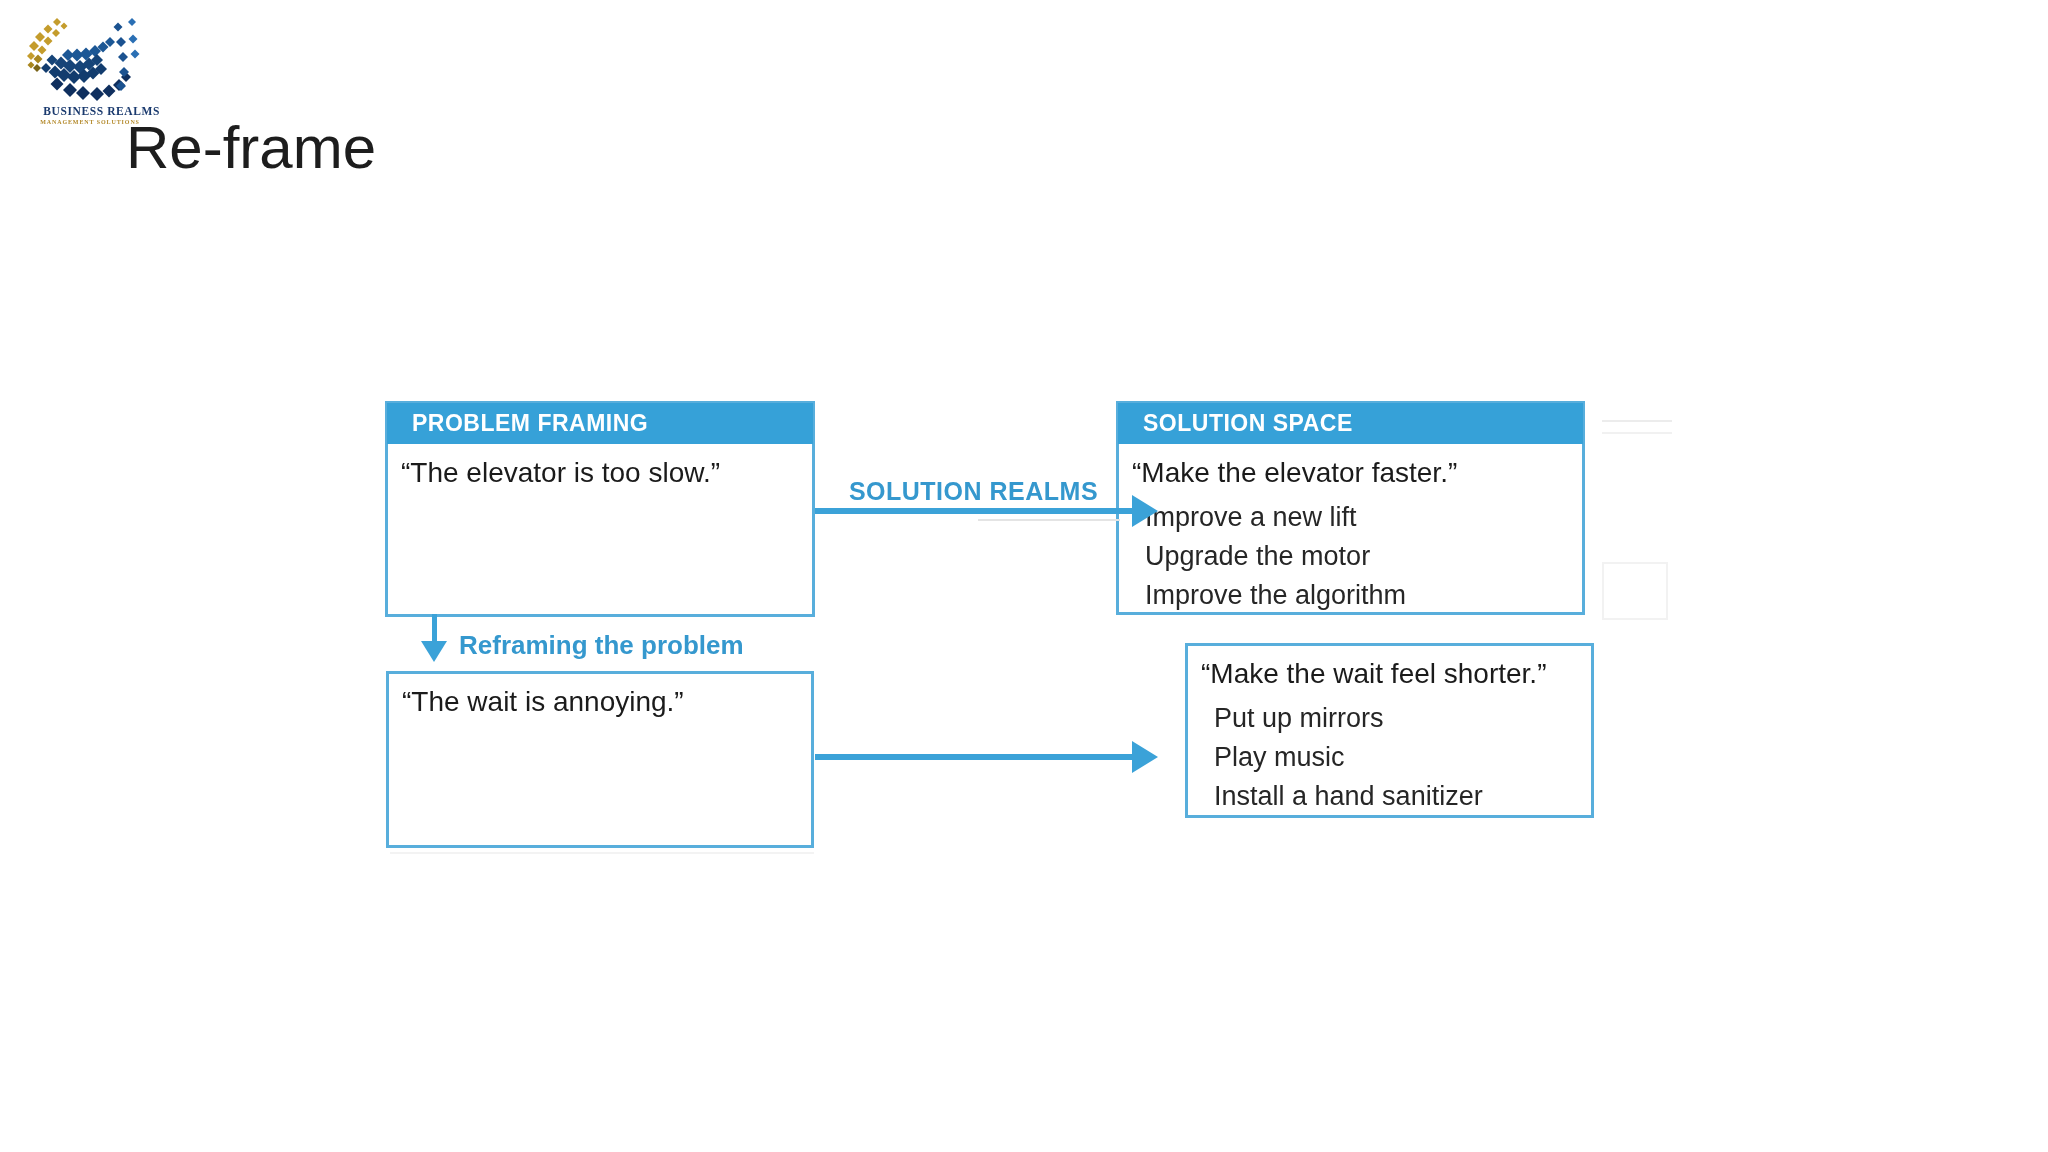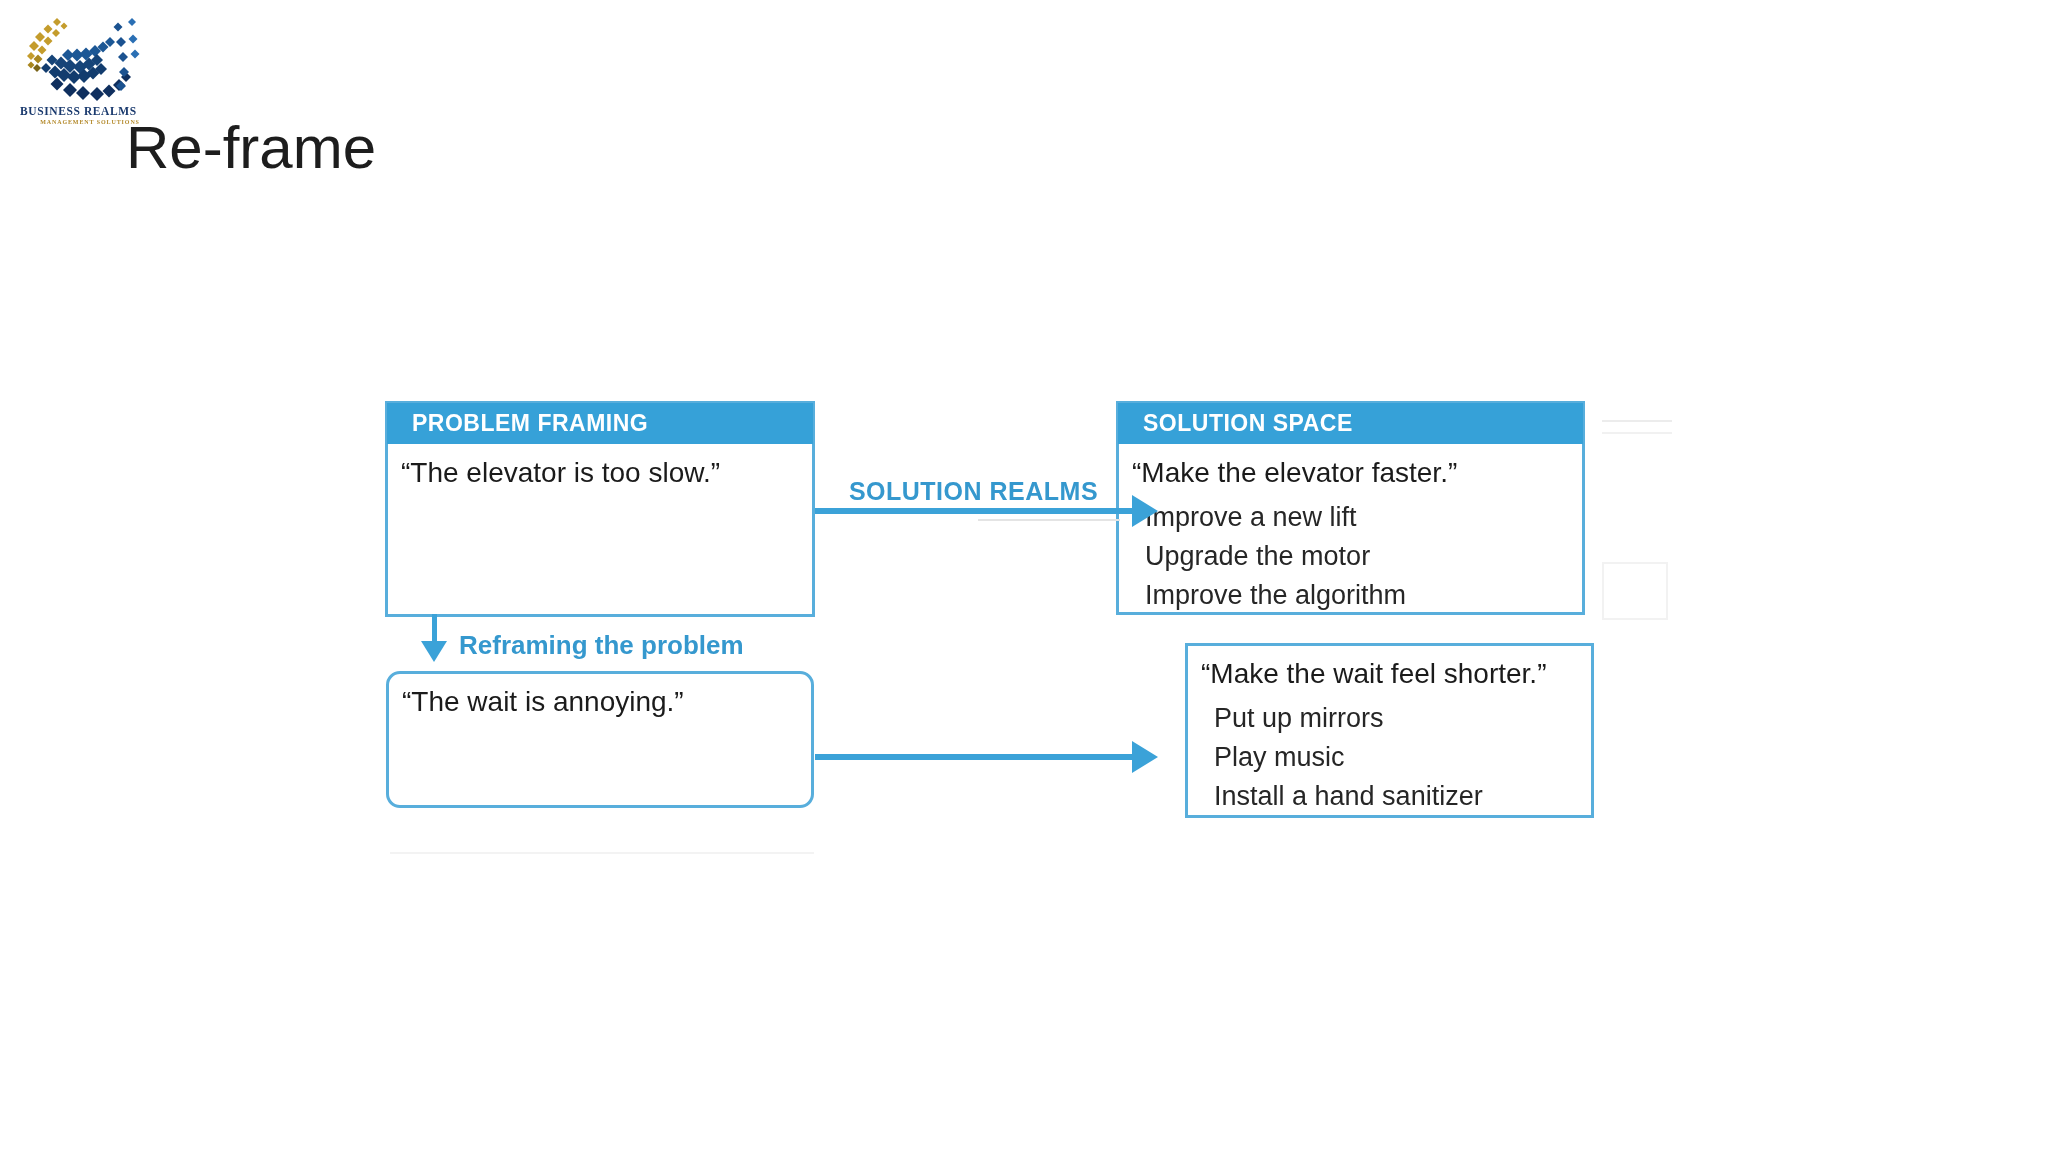--- a/index.html
+++ b/index.html
@@ -4,21 +4,21 @@
 <style>
   html,body{margin:0;padding:0;background:#ffffff;}
   .stage{
     position:relative;width:2048px;height:1152px;background:#ffffff;overflow:hidden;
     font-family:"Liberation Sans",sans-serif;
   }
   
   .logo{position:absolute;left:20px;top:10px;width:140px;height:125px;}
   .logo svg{position:absolute;left:8px;top:3px;overflow:visible;}
   .logo-name{
-    position:absolute;left:0px;top:95px;width:140px;text-align:left;
+    position:absolute;left:0px;top:95px;width:140px;text-align:right;
     font-family:"Liberation Serif",serif;font-weight:bold;font-size:11.5px;
     letter-spacing:0.6px;color:#1a3a6e;
   }
   .logo-tagline{
     position:absolute;left:0px;top:109px;width:140px;text-align:center;
     font-family:"Liberation Serif",serif;font-weight:bold;font-size:6px;
     letter-spacing:0.9px;color:#b3892a;
   }
   
   .title{
@@ -31,21 +31,21 @@
     background:#36A1D8;color:#ffffff;font-weight:bold;font-size:23px;
     letter-spacing:0.5px;height:41px;line-height:41px;padding-left:25px;
     margin:-1px -1px 0 -1px;
   }
   .dbox .body{padding:12px 14px 0 13px;color:#1e1e1e;}
   .quote{font-weight:normal;font-size:28px;line-height:34px;color:#1b1b1b;}
   .sol-item{font-size:27px;line-height:39px;color:#262626;padding-left:13px;}
   .sol-quote{margin-bottom:8px;}
   #box-problem{left:385px;top:401px;width:430px;height:216px;}
   #box-solution{left:1116px;top:401px;width:469px;height:214px;}
-  #box-reframed{left:386px;top:671px;width:428px;height:137px;border-radius:14px;}
+  #box-reframed{left:386px;top:671px;width:428px;height:177px;}
   #box-resolution{left:1185px;top:643px;width:409px;height:175px;}
   
   .shaft-h{position:absolute;height:6px;background:#3BA2D8;}
   .head-r{position:absolute;width:0;height:0;border-top:16px solid transparent;
           border-bottom:16px solid transparent;border-left:26px solid #3BA2D8;}
   .shaft-v{position:absolute;width:5px;background:#3BA2D8;}
   .head-d{position:absolute;width:0;height:0;border-left:13px solid transparent;
           border-right:13px solid transparent;border-top:21px solid #3BA2D8;}
   #arrow1-shaft{left:815px;top:508px;width:317px;}
   #arrow1-head{left:1132px;top:495px;}

